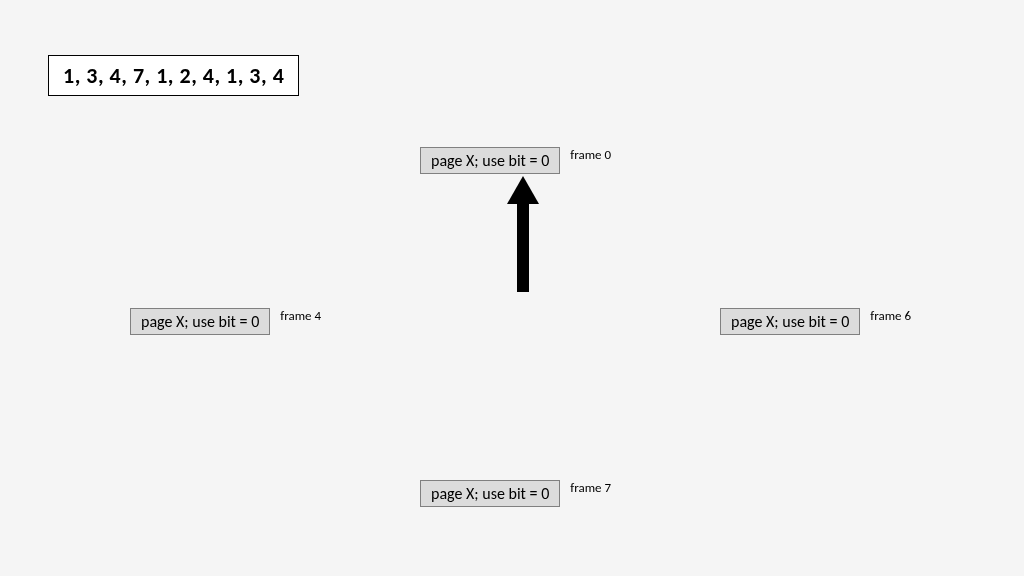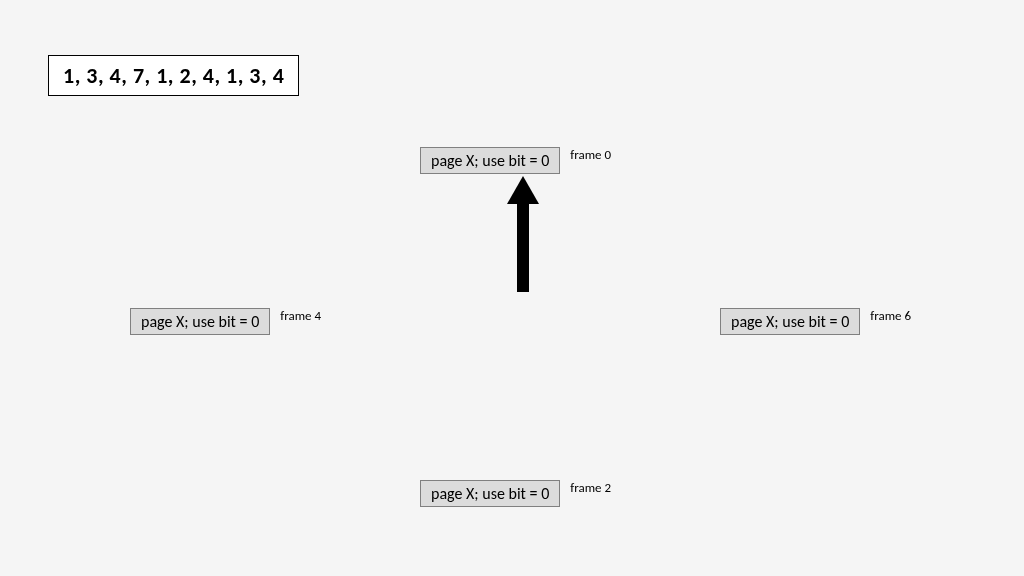--- a/index.html
+++ b/index.html
@@ -87,21 +87,21 @@
     <div class="frame-label">frame 0</div>
   </div>
 
   <div class="frame f1">
     <div class="frame-box">page X; use bit = 0</div>
     <div class="frame-label">frame 6</div>
   </div>
 
   <div class="frame f2">
     <div class="frame-box">page X; use bit = 0</div>
-    <div class="frame-label">frame 2</div>
+    <div class="frame-label">frame 7</div>
   </div>
 
   <div class="frame f3">
     <div class="frame-box">page X; use bit = 0</div>
     <div class="frame-label">frame 4</div>
   </div>
 
   <div class="arrow">
     <div class="head"></div>
     <div class="shaft"></div>

